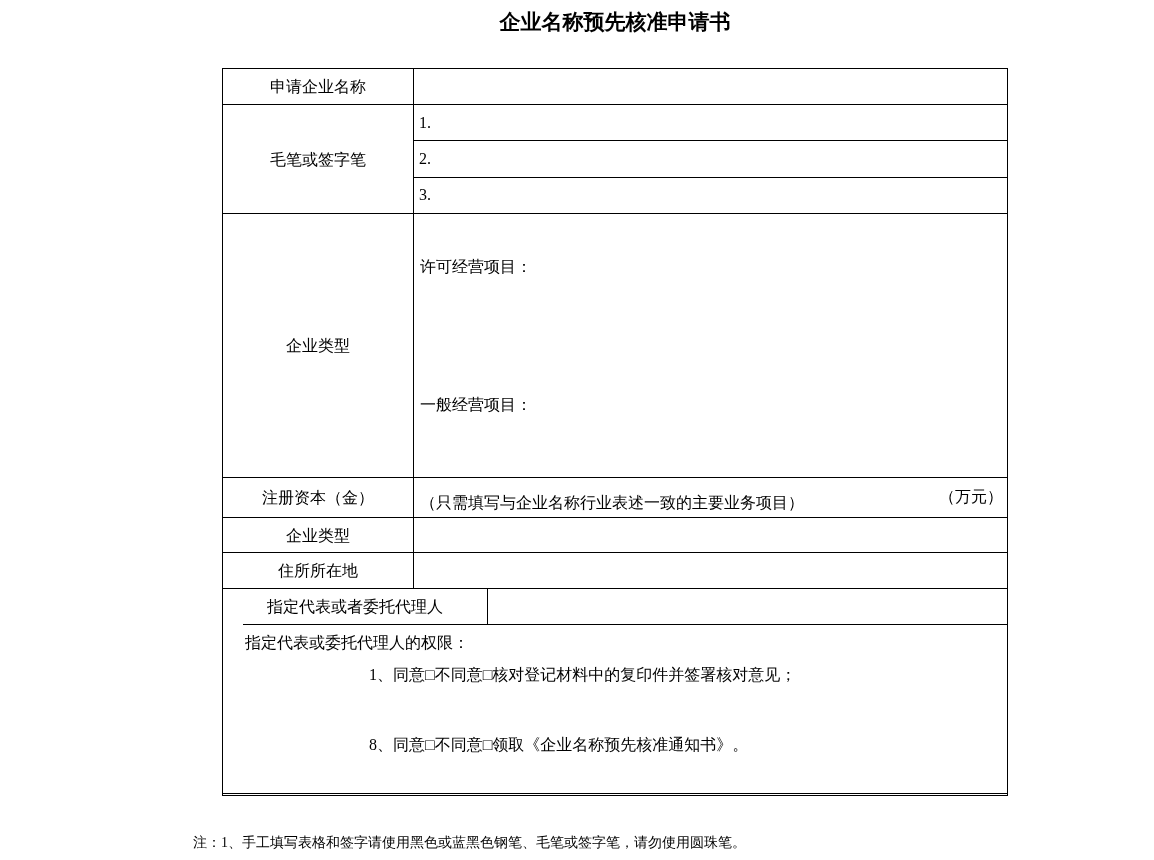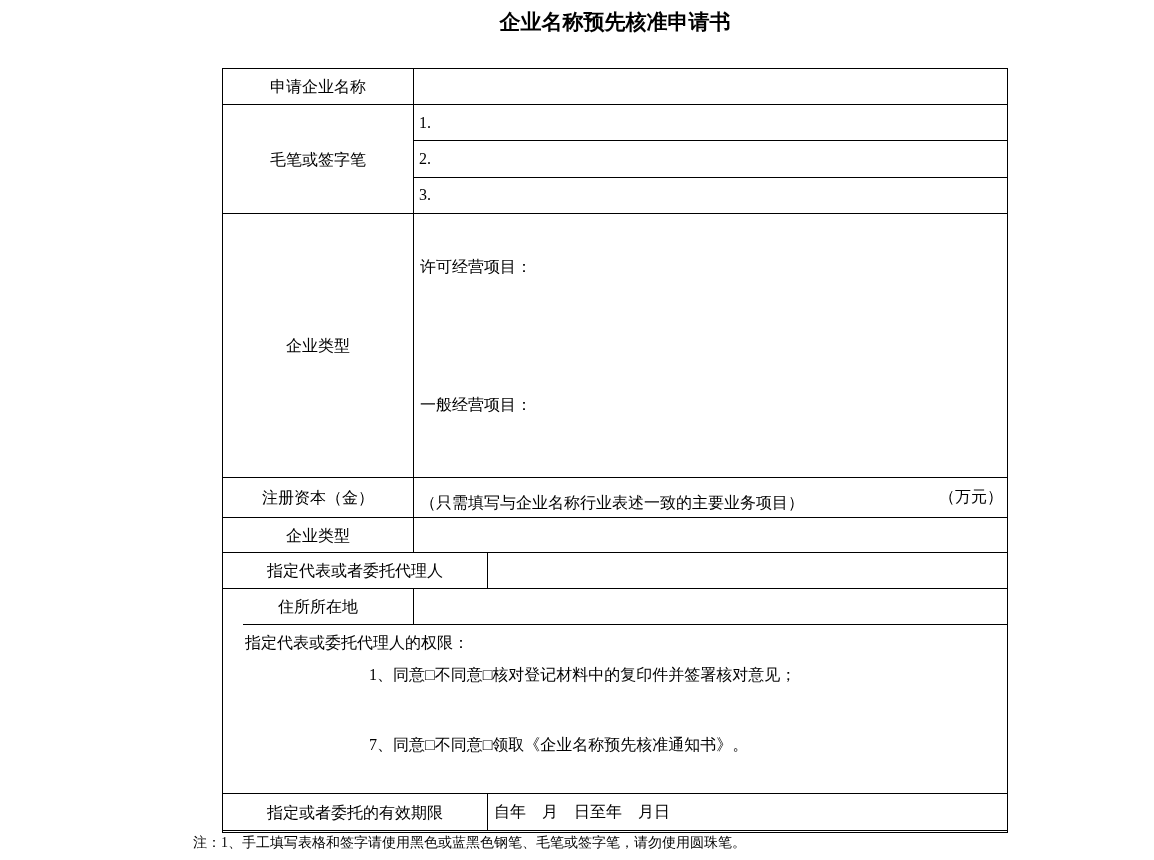--- a/index.html
+++ b/index.html
@@ -81,35 +81,31 @@
       <span>（万元）</span>
     </div>
   </div>
 
   <div class="row rh35">
     <div class="cell-label">企业类型</div>
     <div class="cell-value"></div>
   </div>
 
   <div class="row rh36">
-    <div class="cell-label wide">指定代表或者委托代理人</div>
+    <div class="cell-label">住所所在地</div>
     <div class="cell-value"></div>
   </div>
 
   <div class="row rh36">
-    <div class="cell-label">住所所在地</div>
+    <div class="cell-label wide">指定代表或者委托代理人</div>
     <div class="cell-value"></div>
   </div>
 
   <div class="row rh169 block">
     <div class="perm-heading">指定代表或委托代理人的权限：</div>
     <div class="perm-item" style="top:40px">1、同意□不同意□核对登记材料中的复印件并签署核对意见；</div>
-    <div class="perm-item" style="top:110px">7、同意□不同意□领取《企业名称预先核准通知书》。</div>
+    <div class="perm-item" style="top:110px">8、同意□不同意□领取《企业名称预先核准通知书》。</div>
   </div>
 
-  <div class="row rh37">
-    <div class="cell-label wide">指定或者委托的有效期限</div>
-    <div class="cell-value">自年　月　日至年　月日</div>
-  </div>
 
 </div>
 
 <div class="footnote">注：1、手工填写表格和签字请使用黑色或蓝黑色钢笔、毛笔或签字笔，请勿使用圆珠笔。</div>
 
 </body></html>

